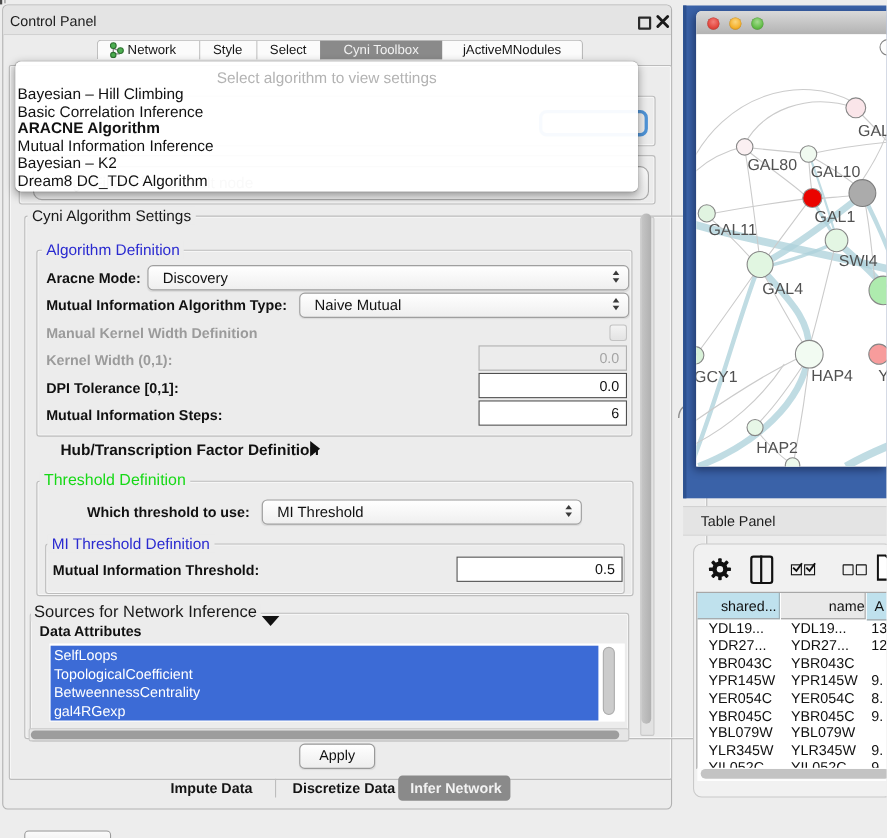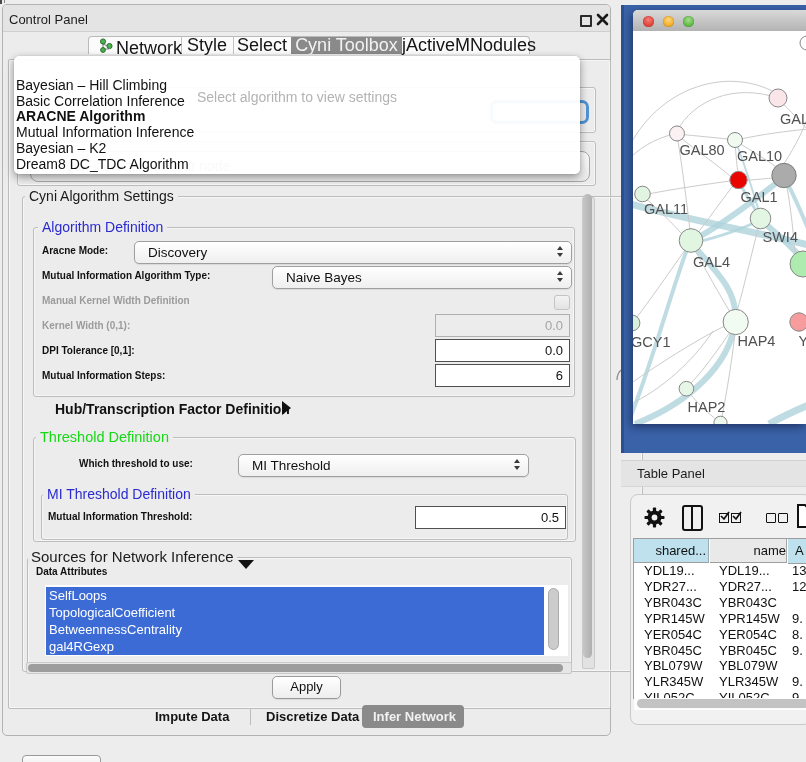--- a/index.html
+++ b/index.html
@@ -1,20 +1,20 @@
 <!DOCTYPE html>
 <html><head>
 <meta charset="utf-8">
 <style>
   html,body{margin:0;padding:0;}
   body{width:806px;height:762px;background:#ededed;font-family:"Liberation Sans",sans-serif;position:relative;overflow:hidden;}
   .abs{position:absolute;}
   .gb{position:absolute;border:1px solid #bdbdbd;border-radius:3px;box-shadow:inset 0 0 0 1px rgba(255,255,255,.55);}
   .gb>.ttl{position:absolute;top:-9px;left:6px;background:#ececec;padding:0 4px;font-size:14px;line-height:16px;color:#1a1a1a;white-space:nowrap;}
-  .lbl{position:absolute;font-size:10px;font-weight:bold;color:#111;white-space:nowrap;}
+  .lbl{position:absolute;font-size:13px;font-weight:bold;color:#111;white-space:nowrap;}
   .combo{position:absolute;height:21px;border:1px solid #9f9f9f;border-radius:5px;background:linear-gradient(#ffffff,#efefef);box-shadow:0 1px 1px rgba(0,0,0,.08);}
   .combo .ct{position:absolute;left:13px;top:2.5px;font-size:13.5px;color:#111;}
   .combo .ar{position:absolute;right:7px;top:3.5px;width:7px;}
   .combo .ar .up{width:0;height:0;border-left:3.5px solid transparent;border-right:3.5px solid transparent;border-bottom:4.5px solid #3a3a3a;margin-bottom:3px;}
   .combo .ar .dn{width:0;height:0;border-left:3.5px solid transparent;border-right:3.5px solid transparent;border-top:4.5px solid #3a3a3a;}
   .tf{position:absolute;height:23px;background:#fff;border:1px solid #505050;font-size:13px;color:#111;text-align:right;line-height:22px;padding-right:6px;box-sizing:border-box;}
 </style>
 </head>
 <body>
 
@@ -23,21 +23,21 @@
 <div class="abs" id="cpwin" style="left:2px;top:4px;width:609px;height:732px;background:#ececec;border:1px solid #b2b2b2;border-radius:5px;box-sizing:border-box;"></div>
 
 <div class="abs" style="left:3px;top:5px;width:607px;height:26px;background:#e4e4e4;border-bottom:1px solid #cfcfcf;border-radius:4px 4px 0 0;"></div>
 <div class="abs" style="left:9px;top:12px;font-size:13px;color:#1c1c1c;">Control Panel</div>
 
 <div class="abs" style="left:580px;top:15px;width:8px;height:8px;border:2px solid #2a2a2a;border-radius:1px;"></div>
 <svg class="abs" style="left:596px;top:13px;" width="13" height="13">
     <path d="M2,2 L11,11 M11,2 L2,11" stroke="#1a1a1a" stroke-width="2.6" stroke-linecap="round"></path>
   </svg>
 
-<div class="abs" id="tabs" style="left:88px;top:36px;height:17px;width:440px;border:1px solid #bababa;border-bottom:none;border-radius:4px 4px 0 0;background:#fbfbfb;font-size:18px;color:#151515;">
+<div class="abs" id="tabs" style="left:88px;top:36px;height:17px;width:440px;border:1px solid #bababa;border-bottom:none;border-radius:4px 4px 0 0;background:#fbfbfb;font-size:12px;color:#151515;">
   <div style="position:absolute;left:0;top:0;width:92px;height:17px;border-right:1px solid #c4c4c4;">
     <svg style="position:absolute;left:11px;top:1px;" width="13" height="15" viewBox="0 0 13 15">
       <path d="M3,4 L3,11 M3,11 L9,11 M3,6 L8,8" stroke="#8a8a8a" stroke-width="1.2" fill="none"></path>
       <circle cx="3" cy="3.5" r="2.6" fill="#4caf50" stroke="#2e7031" stroke-width="1"></circle>
       <circle cx="9.5" cy="8" r="2.6" fill="#4caf50" stroke="#2e7031" stroke-width="1"></circle>
       <circle cx="3" cy="12" r="2.4" fill="#4caf50" stroke="#2e7031" stroke-width="1"></circle>
     </svg>
     <span style="position:absolute;left:27px;top:1px;">Network</span>
   </div>
   <div style="position:absolute;left:92px;top:0;width:52px;height:17px;border-right:1px solid #c4c4c4;text-align:center;line-height:16px;">Style</div>
@@ -70,21 +70,21 @@
 <div class="lbl" style="left:42px;top:245px;">Aracne Mode:</div>
 <div class="combo" style="left:134px;top:241px;width:436px;">
     <div class="ct">Discovery</div>
     <div class="ar">
       <div class="up"></div>
       <div class="dn"></div>
     </div>
   </div>
 <div class="lbl" style="left:42px;top:270px;">Mutual Information Algorithm Type:</div>
 <div class="combo" style="left:272px;top:266px;width:298px;">
-    <div class="ct">Naive Bayes</div>
+    <div class="ct">Naive Mutual</div>
     <div class="ar">
       <div class="up"></div>
       <div class="dn"></div>
     </div>
   </div>
 <div class="lbl" style="left:42px;top:295px;color:#9b9b9b;">Manual Kernel Width Definition</div>
 <div class="abs" style="left:554px;top:295px;width:14px;height:13px;border:1px solid #c3c3c3;border-radius:3px;background:linear-gradient(#f3f3f3,#e3e3e3);"></div>
 <div class="lbl" style="left:42px;top:320px;color:#9b9b9b;text-align:right;">Kernel Width (0,1):</div>
 <div class="tf" style="left:435px;top:314px;width:135px;border-color:#b0b0b0;background:#ececec;color:#a5a5a5;">0.0</div>
 <div class="lbl" style="left:42px;top:345px;">DPI Tolerance [0,1]:</div>
@@ -135,21 +135,21 @@
   <span style="position:absolute;left:10px;top:4px;white-space:nowrap;">Impute Data</span>
   <div style="position:absolute;left:105px;top:3px;width:1px;height:17px;background:#bdbdbd;"></div>
   <span style="position:absolute;left:121px;top:4px;white-space:nowrap;">Discretize Data</span>
   <div style="position:absolute;left:217px;top:0;width:102px;height:23px;background:#8a8a8a;border-radius:4px;"></div>
   <span style="position:absolute;left:228px;top:4px;white-space:nowrap;color:#f2f2f2;">Infer Network</span>
 </div>
 
 <div class="abs" style="left:22px;top:755px;width:77px;height:20px;border:1px solid #9a9a9a;border-radius:4px;background:linear-gradient(#fbfbfb,#e5e5e5);"></div>
 
 <div class="abs" id="popup" style="left:14px;top:56px;width:566px;height:118px;background:rgba(255,255,255,.955);border-radius:5px;box-shadow:0 3px 9px rgba(0,0,0,.4),0 0 1px rgba(0,0,0,.3);font-size:14px;color:#111;z-index:50;">
-  <div style="position:absolute;top:6px;left:0;width:100%;text-align:center;color:#b3b3b3;margin-top:27px;">Select algorithm to view settings</div>
+  <div style="position:absolute;top:6px;left:0;width:100%;text-align:center;color:#b3b3b3;">Select algorithm to view settings</div>
   <div style="position:absolute;top:22px;left:2px;line-height:15.7px;">
     Bayesian – Hill Climbing<br>
     Basic Correlation Inference<br>
     <b>ARACNE Algorithm</b><br>
     Mutual Information Inference<br>
     Bayesian – K2<br>
     Dream8 DC_TDC Algorithm
   </div>
 </div>
 

